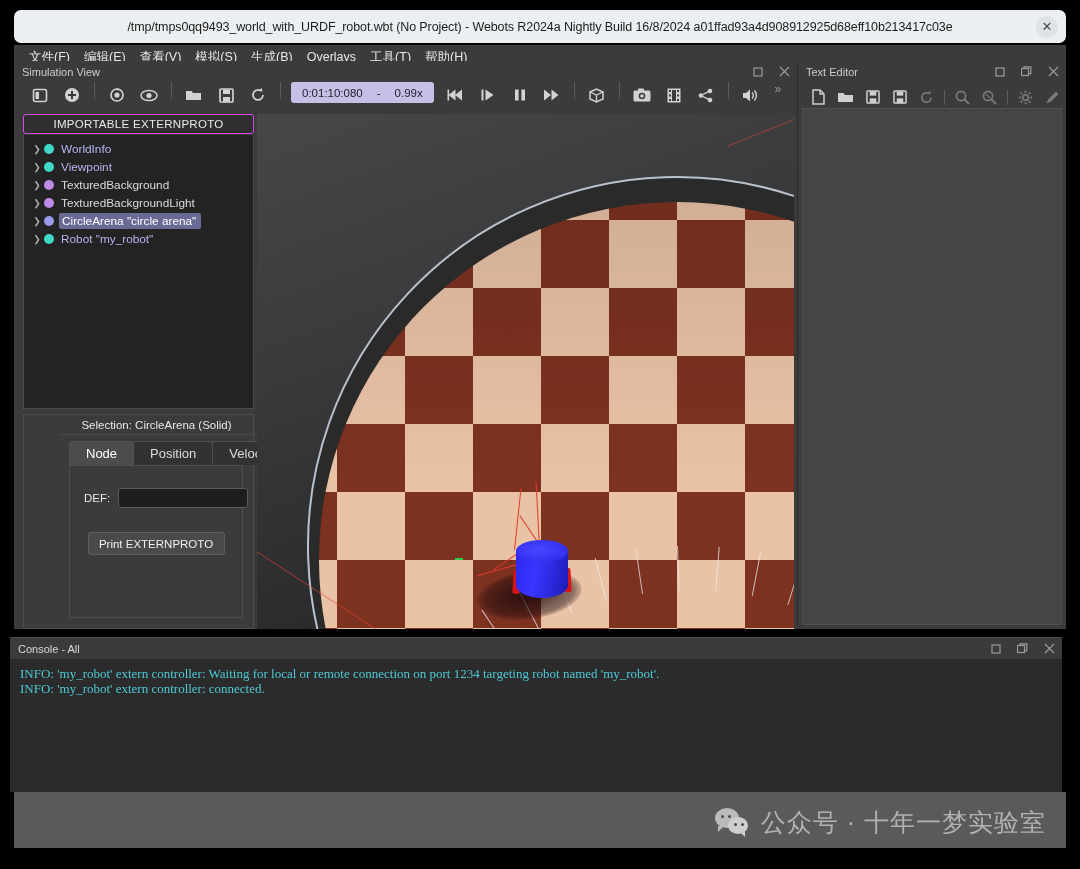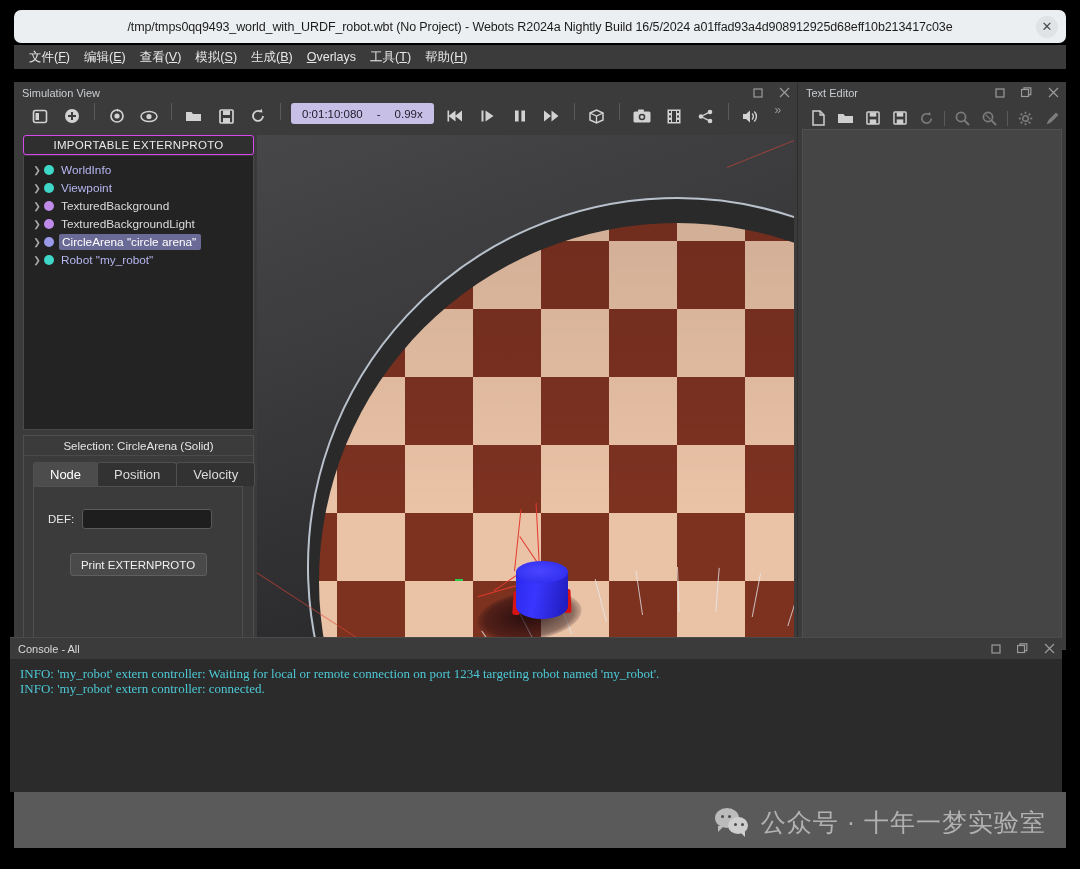--- a/index.html
+++ b/index.html
@@ -48,21 +48,21 @@
   }
   .menu-item {
     font-size: 12.5px; color: #e8e8e8;
     padding: 2px 7px;
     white-space: nowrap;
   }
   .menu-item .mn { text-decoration: underline; }
 
   
   .body-region {
-    position: absolute; left: 14px; top: 82px;
+    position: absolute; left: 14px; top: 61px;
     width: 1052px; height: 568px;
     background: #4d7c0f;
     display: flex;
   }
 
   
   .sim-dock {
     width: 800px; height: 100%;
     position: relative;
     background: #3b3b3b;
@@ -173,21 +173,21 @@
     border-radius: 2px;
     color: #ffffff;
     margin-left: -2px;
   }
 
   .selection-panel {
     margin-top: 5px;
     flex: 1;
     background: #3b3b3b;
     border: 1px solid #4f4f4f;
-    display: flex; flex-direction: column;
+    display: flex; flex-direction: column; padding-left: 36px;
   }
   .selection-title {
     height: 20px;
     display: flex; align-items: center; justify-content: center;
     font-size: 11.5px; color: #e6e6e6;
     border-bottom: 1px solid #4a4a4a;
   }
   .tabs {
     display: flex; height: 24px;
     padding-left: 9px;
@@ -437,21 +437,21 @@
     width: 1052px; height: 56px;
     background: #5a5a5a;
   }
 </style>
 </head>
 <body>
 
 <div class="app">
 
   <div class="titlebar">
-    <span class="titlebar-text">/tmp/tmps0qq9493_world_with_URDF_robot.wbt (No Project) - Webots R2024a Nightly Build 16/5/2024 a01ffad93a4d908912925d68eff10b213417c03e</span>
+    <span class="titlebar-text">/tmp/tmps0qq9493_world_with_URDF_robot.wbt (No Project) - Webots R2024a Nightly Build 16/8/2024 a01ffad93a4d908912925d68eff10b213417c03e</span>
     <span class="titlebar-close">✕</span>
   </div>
 
   <div class="menubar">
     <div class="menu-item"><span>文件</span>(<span class="mn">F</span>)</div>
     <div class="menu-item"><span>编辑</span>(<span class="mn">E</span>)</div>
     <div class="menu-item"><span>查看</span>(<span class="mn">V</span>)</div>
     <div class="menu-item"><span>模拟</span>(<span class="mn">S</span>)</div>
     <div class="menu-item"><span>生成</span>(<span class="mn">B</span>)</div>
     <div class="menu-item"><span class="mn">O</span><span>verlays</span></div>

